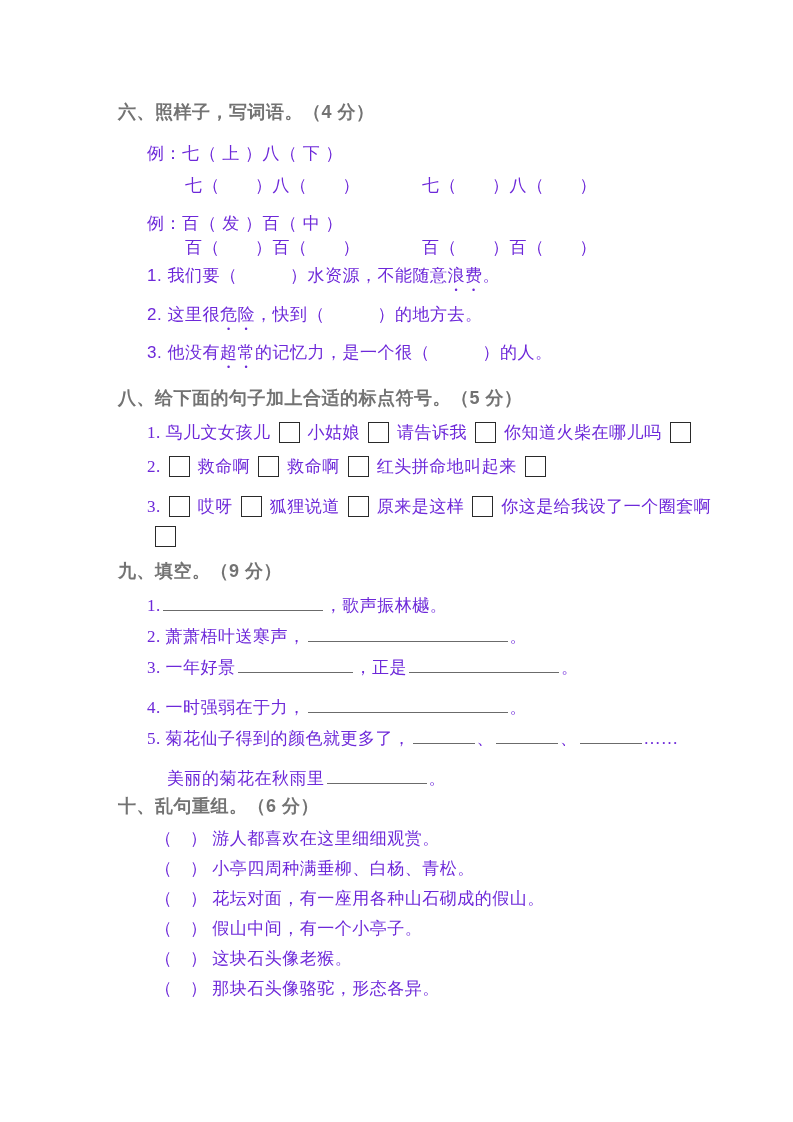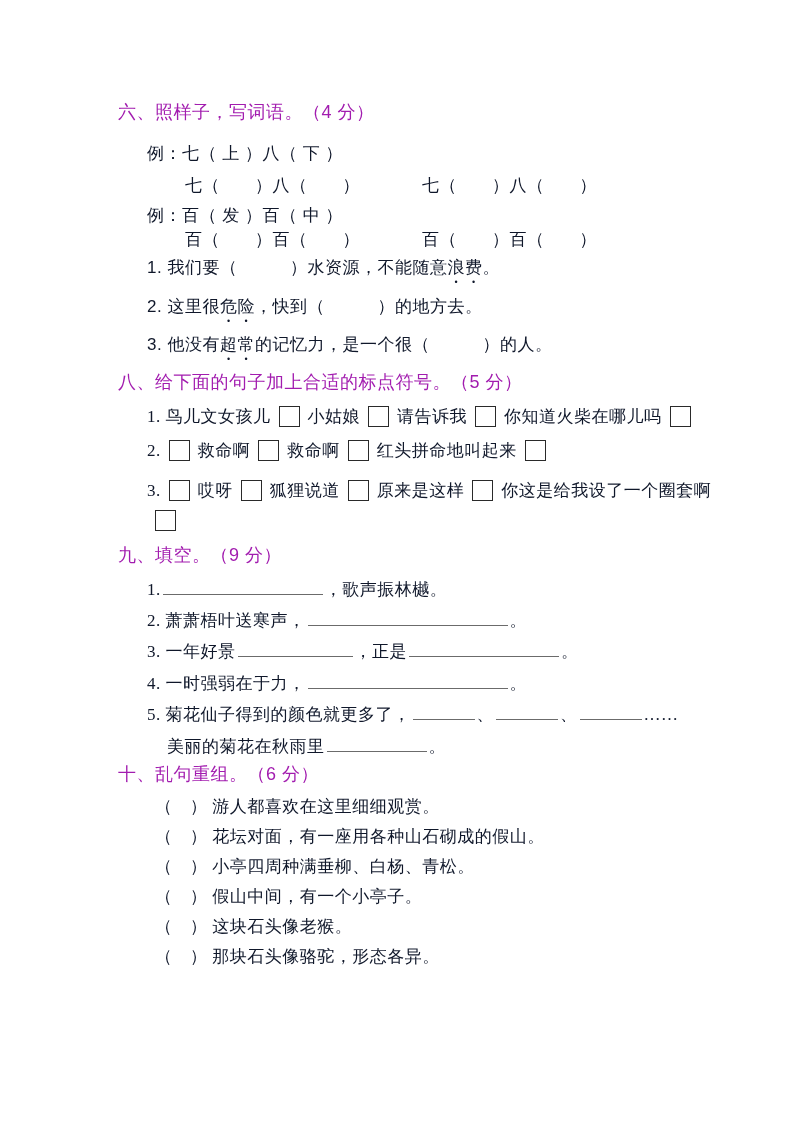--- a/index.html
+++ b/index.html
@@ -16,41 +16,41 @@
     position: absolute;
     left: 118px;
     top: 100px;
     width: 620px;
   }
   .sans  { font-family: "Liberation Sans", sans-serif; }
   .serif { font-family: "Liberation Serif", serif; }
 
   .sec-title {
     font-family: "Liberation Sans", sans-serif;
-    font-weight: 400;
+    font-weight: 700;
     font-size: 18px;
     line-height: 24px;
-    color: #a21caf;
+    color: #737373;
     letter-spacing: 0.5px;
   }
   .line {
     font-size: 17px;
     line-height: 24px;
-    color: #0f172a;
+    color: #6d28d9;
     letter-spacing: 0.5px;
   }
   .ind-1 { margin-left: 29px; }   
   .ind-2 { margin-left: 67px; }   
   .ind-3 { margin-left: 37px; }   
   .ind-4 { margin-left: 49px; }   
 
   
   .g18 { margin-top: 18px; } .g12 { margin-top: 4px; } .g11 { margin-top: 4px; }
   .g10 { margin-top: 10px; } .g8  { margin-top: 8px; }  .g7  { margin-top: 7px; }
-  .g6  { margin-top: 6px; }  .g5  { margin-top: 5px; }  .g4  { }
+  .g6  { margin-top: 14px; }  .g5  { margin-top: 5px; }  .g4  { }
   .g2  { margin-top: 2px; }
 
   .pair-row { display: flex; gap: 62px; }
 
   
   .emph {
     -webkit-text-emphasis-style: filled dot;
     -webkit-text-emphasis-position: under right;
     text-emphasis-style: filled dot;
     text-emphasis-position: under right;
@@ -139,25 +139,25 @@
       <span>美丽的菊花在秋雨里</span><span class="blank b100"></span><span>。</span>
     </div>
 
     <div class="sec-title g2">十、乱句重组。（6 分）</div>
     <div class="line serif fill-line ind-3 g8">
       <span>（　）</span>
       <span>游人都喜欢在这里细细观赏。</span>
     </div>
     <div class="line serif fill-line ind-3 g12">
       <span>（　）</span>
-      <span>花坛对面，有一座用各种山石砌成的假山。</span>
+      <span>小亭四周种满垂柳、白杨、青松。</span>
     </div>
     <div class="line serif fill-line ind-3 g12">
       <span>（　）</span>
-      <span>小亭四周种满垂柳、白杨、青松。</span>
+      <span>花坛对面，有一座用各种山石砌成的假山。</span>
     </div>
     <div class="line serif fill-line ind-3 g12">
       <span>（　）</span>
       <span>假山中间，有一个小亭子。</span>
     </div>
     <div class="line serif fill-line ind-3 g12">
       <span>（　）</span>
       <span>这块石头像老猴。</span>
     </div>
     <div class="line serif fill-line ind-3 g12">

